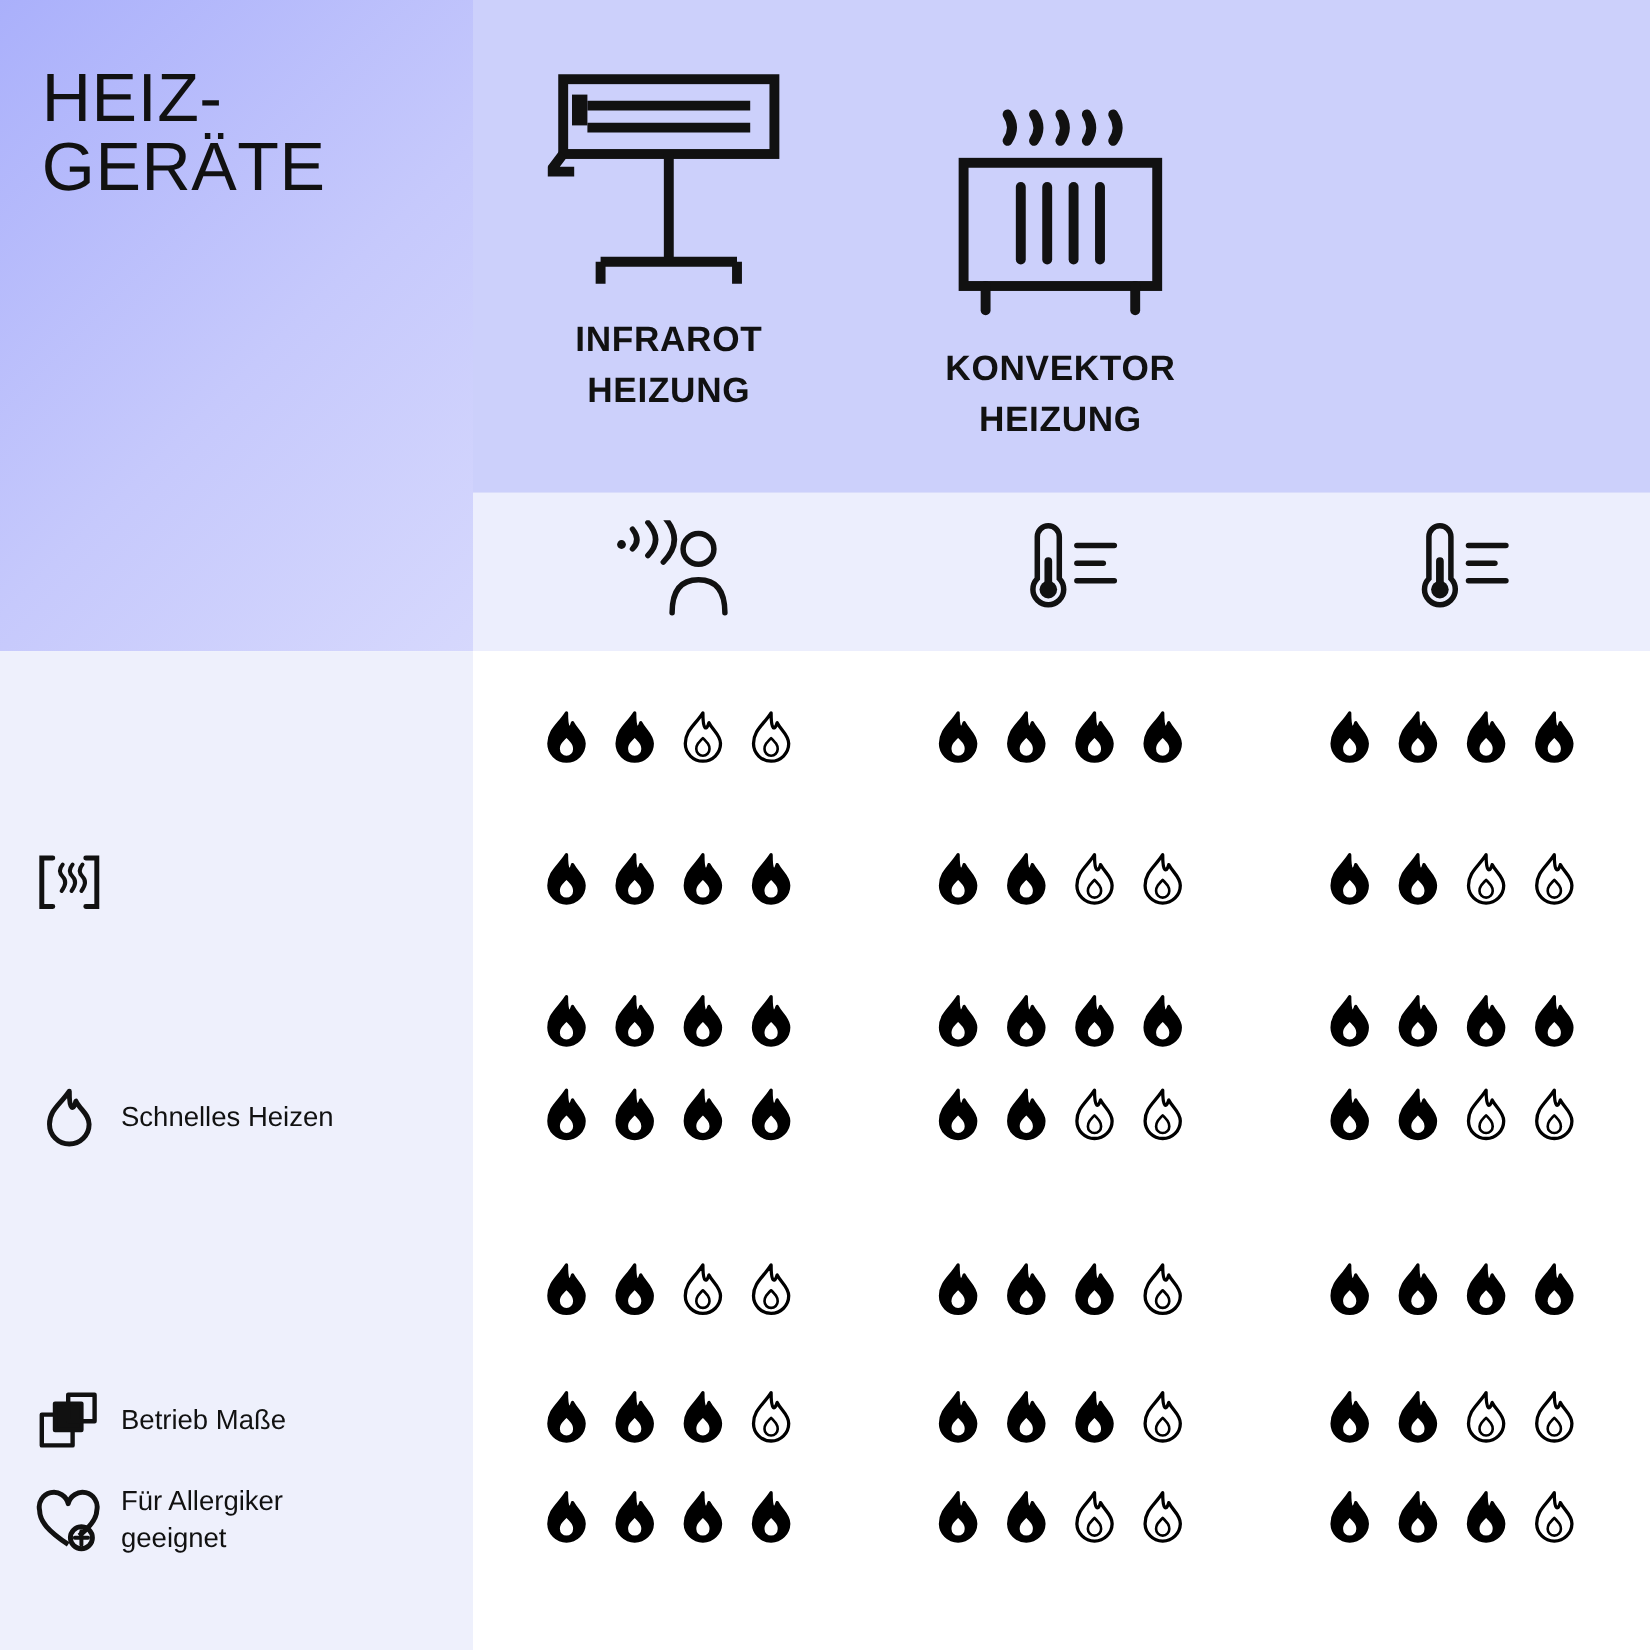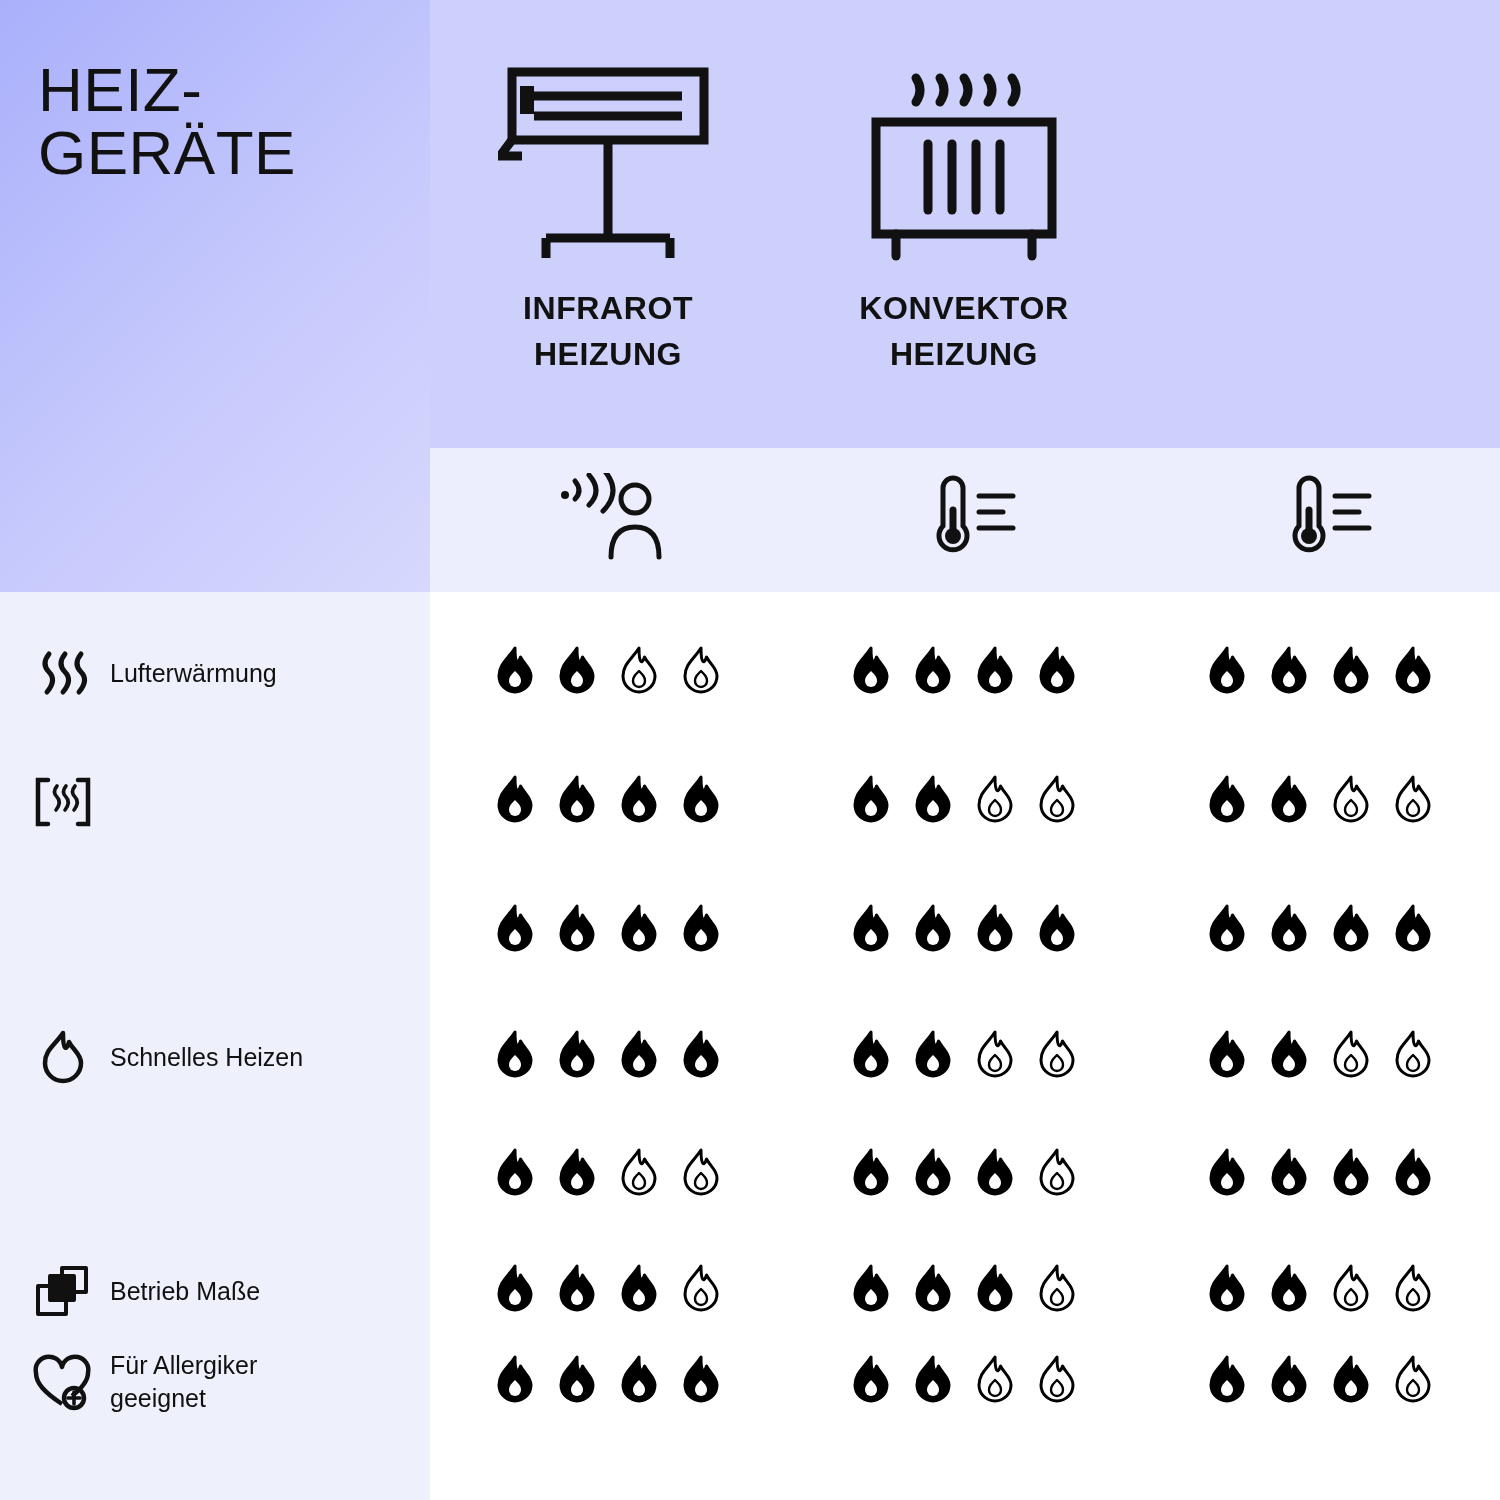--- a/index.html
+++ b/index.html
@@ -70,21 +70,21 @@
     position: absolute;
     top: 60px;
     width: 356px;
     height: 370px;
     display: flex;
     flex-direction: column;
     align-items: center;
     justify-content: flex-start;
   }
   .col-head.c0 { left: 430px; }
-  .col-head.c1 { left: 786px; }
+  .col-head.c1 { left: 786px; justify-content: center; }
   .col-head.c2 { left: 1142px; }
   .col-head .dev-icon {
     height: 215px;
     display: flex;
     align-items: center;
     justify-content: center;
   }
   .col-head .dev-label {
     margin-top: 10px;
     text-align: center;
@@ -239,30 +239,20 @@
         <circle cx="44" cy="66" r="8" fill="#111" stroke="none"></circle>
         <line x1="44" y1="40" x2="44" y2="62" stroke-width="7"></line>
         <line x1="70" y1="26" x2="104" y2="26"></line>
         <line x1="70" y1="42" x2="94" y2="42"></line>
         <line x1="70" y1="58" x2="104" y2="58"></line>
       </svg>
     </div>
   </div>
 
   <div class="row" style="top:608px">
-    <div class="row-label">
-      <div class="feat-icon">
-        <svg width="60" height="54" viewBox="0 0 60 54" fill="none" stroke="#111" stroke-width="5" stroke-linecap="round">
-          <path d="M14 46 q10 -12 2 -20 q-8 -8 0 -18"></path>
-          <path d="M30 46 q10 -12 2 -20 q-8 -8 0 -18"></path>
-          <path d="M46 46 q10 -12 2 -20 q-8 -8 0 -18"></path>
-        </svg>
-      </div>
-      <div class="feat-text">Lufterwärmung</div>
-    </div>
     <div class="rating c0">
         <svg class="flame" viewBox="0 0 46 56">
           <path d="M23 3 C16 14 7 19 7 31 a16 16 0 0 0 32 0 C39 23 32 19 28.5 12 C26.5 19 23 20 23 3 Z" fill="#000000" stroke="#000000" stroke-width="3" stroke-linejoin="round"></path>
           <path d="M23 26 c-4 4 -6 6 -6 10 a6 6 0 0 0 12 0 c0 -4 -2 -6 -6 -10 Z" fill="#ffffff" stroke="none" stroke-width="2.4" stroke-linejoin="round"></path>
         </svg>
         <svg class="flame" viewBox="0 0 46 56">
           <path d="M23 3 C16 14 7 19 7 31 a16 16 0 0 0 32 0 C39 23 32 19 28.5 12 C26.5 19 23 20 23 3 Z" fill="#000000" stroke="#000000" stroke-width="3" stroke-linejoin="round"></path>
           <path d="M23 26 c-4 4 -6 6 -6 10 a6 6 0 0 0 12 0 c0 -4 -2 -6 -6 -10 Z" fill="#ffffff" stroke="none" stroke-width="2.4" stroke-linejoin="round"></path>
         </svg>
         <svg class="flame" viewBox="0 0 46 56">
@@ -430,21 +420,21 @@
           <path d="M23 3 C16 14 7 19 7 31 a16 16 0 0 0 32 0 C39 23 32 19 28.5 12 C26.5 19 23 20 23 3 Z" fill="#000000" stroke="#000000" stroke-width="3" stroke-linejoin="round"></path>
           <path d="M23 26 c-4 4 -6 6 -6 10 a6 6 0 0 0 12 0 c0 -4 -2 -6 -6 -10 Z" fill="#ffffff" stroke="none" stroke-width="2.4" stroke-linejoin="round"></path>
         </svg>
         <svg class="flame" viewBox="0 0 46 56">
           <path d="M23 3 C16 14 7 19 7 31 a16 16 0 0 0 32 0 C39 23 32 19 28.5 12 C26.5 19 23 20 23 3 Z" fill="#000000" stroke="#000000" stroke-width="3" stroke-linejoin="round"></path>
           <path d="M23 26 c-4 4 -6 6 -6 10 a6 6 0 0 0 12 0 c0 -4 -2 -6 -6 -10 Z" fill="#ffffff" stroke="none" stroke-width="2.4" stroke-linejoin="round"></path>
         </svg>
       </div>
   </div>
 
-  <div class="row" style="top:992px">
+  <div class="row" style="top:951px">
     <div class="row-label">
       <div class="feat-icon">
         <svg width="56" height="58" viewBox="0 0 56 58" fill="none" stroke="#111" stroke-width="4.5" stroke-linejoin="round">
           <path d="M28 5 C20 17 10 22 10 35 a18 18 0 0 0 36 0 C46 26 38 22 34 14 C32 22 28 24 28 5 Z"></path>
         </svg>
       </div>
       <div class="feat-text">Schnelles Heizen</div>
     </div>
     <div class="rating c0">
         <svg class="flame" viewBox="0 0 46 56">

